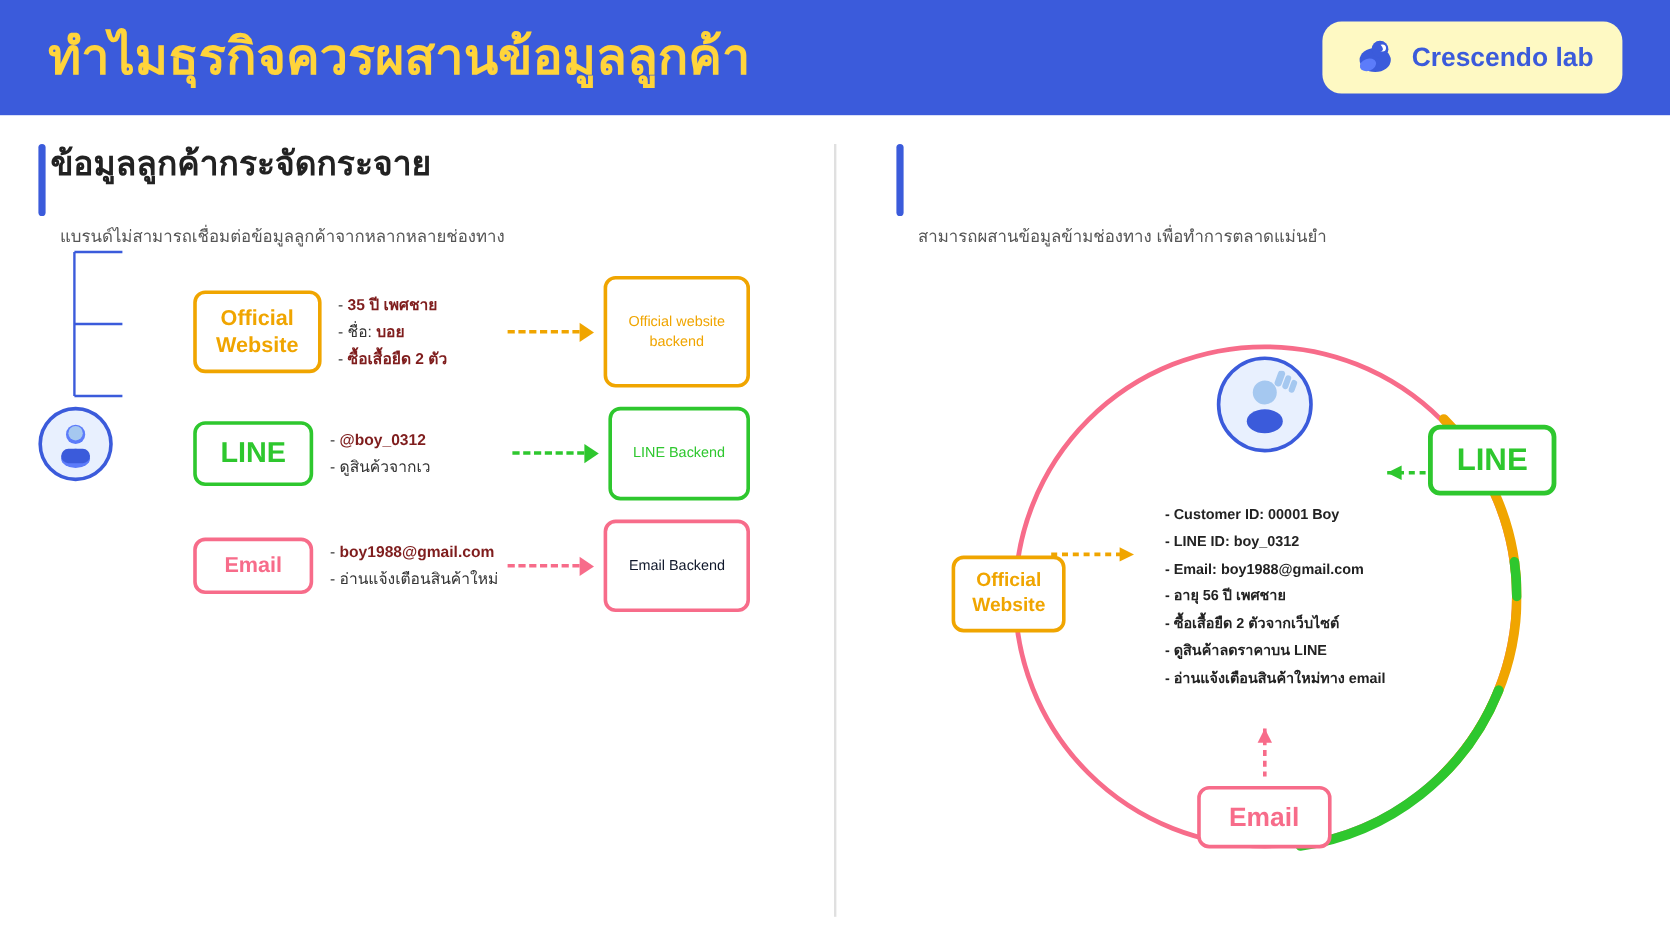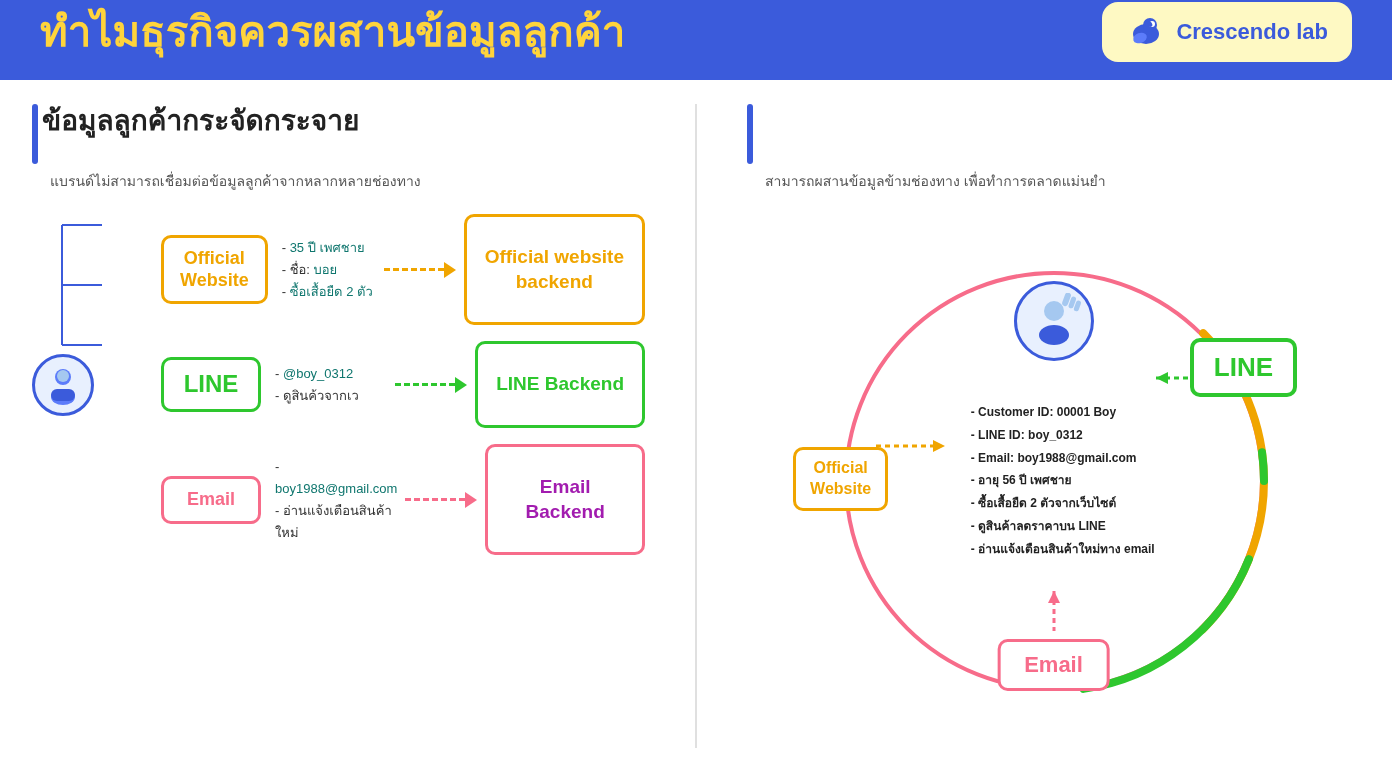--- a/index.html
+++ b/index.html
@@ -8,21 +8,21 @@
       background: #fff;
       width: 1392px;
       min-height: 774px;
       position: relative;
       overflow: hidden;
     }
 
     
     .header {
       background: #3b5bdb;
-      padding: 2px 40px 18px 40px;
+      padding: 18px 40px 18px 40px;
       display: flex;
       align-items: center;
       justify-content: space-between;
       text-align: right;
     }
     .header-title {
       font-size: 42px;
       font-weight: 900;
       color: #fff;
       line-height: 1.1;
@@ -128,22 +128,22 @@
     .channel-box.pink { border-color: #f76c8a; color: #f76c8a; }
 
     .data-items {
       margin-left: 14px;
       font-size: 13px;
       color: #333;
       line-height: 1.7;
       flex: 1;
     }
     .data-items span {
-      color: #0f766e;
-      font-weight: 400;
+      color: #7f1d1d;
+      font-weight: 700;
     }
 
     .arrow-dotted {
       display: flex;
       align-items: center;
       margin: 0 8px;
     }
     .dotted-line {
       height: 3px;
       width: 60px;
@@ -173,27 +173,27 @@
       border-bottom: 8px solid transparent;
       border-left: 12px solid #f76c8a;
     }
 
     .backend-box {
       border-radius: 10px;
       border: 3px solid;
       padding: 28px 18px;
       min-width: 110px;
       text-align: center;
-      font-size: 19px;
-      font-weight: 700;
+      font-size: 12px;
+      font-weight: 400;
       line-height: 1.3;
     }
     .backend-box.orange { border-color: #f0a500; color: #f0a500; }
     .backend-box.green { border-color: #2ec72e; color: #2ec72e; }
-    .backend-box.pink { border-color: #f76c8a; color: #a21caf; }
+    .backend-box.pink { border-color: #f76c8a; color: #0f172a; }
 
     
     .divider-v {
       width: 2px;
       background: #e0e0e0;
       margin: 0 10px;
       align-self: stretch;
     }
 
     

